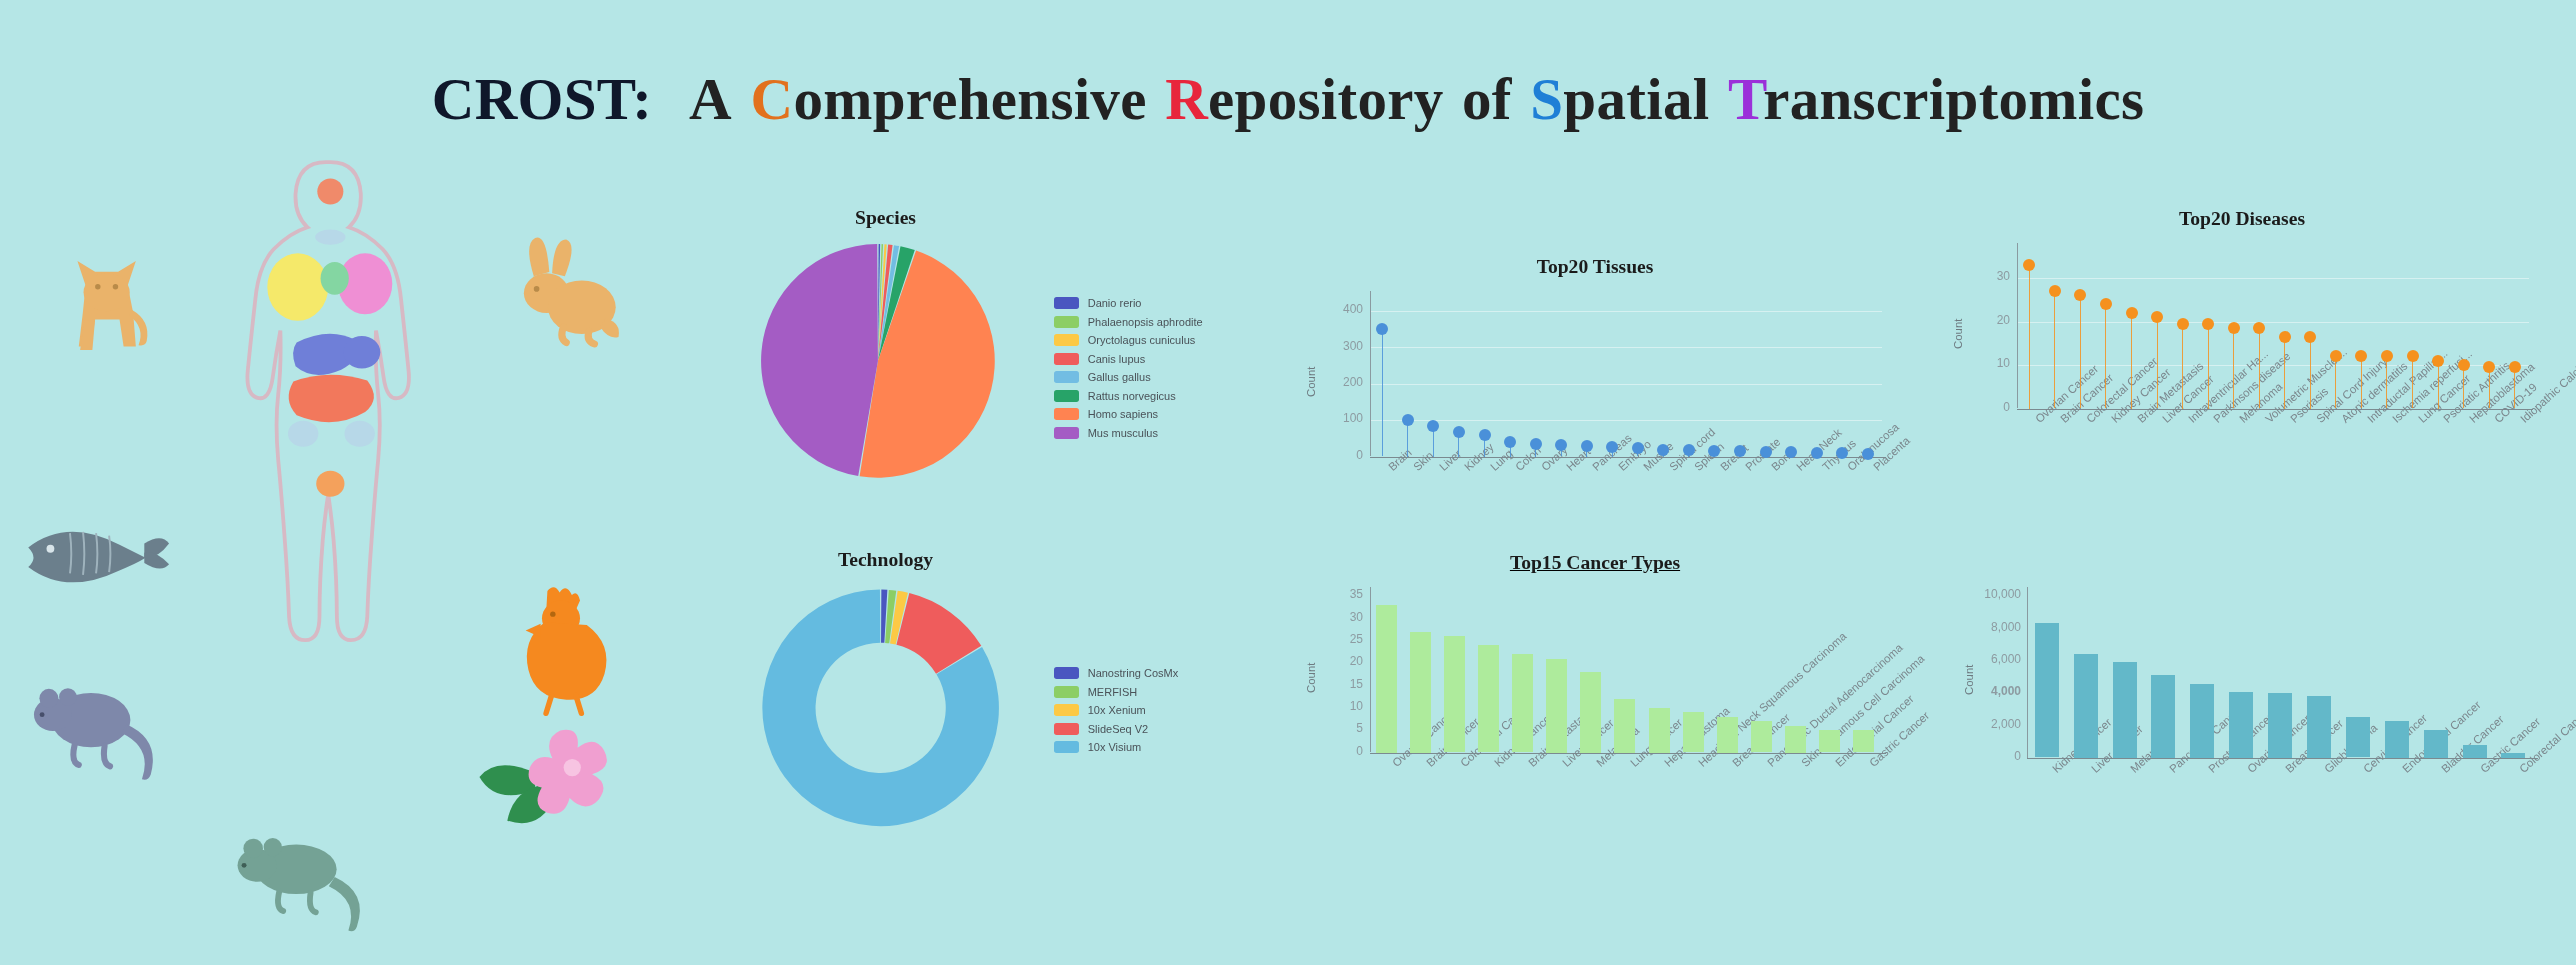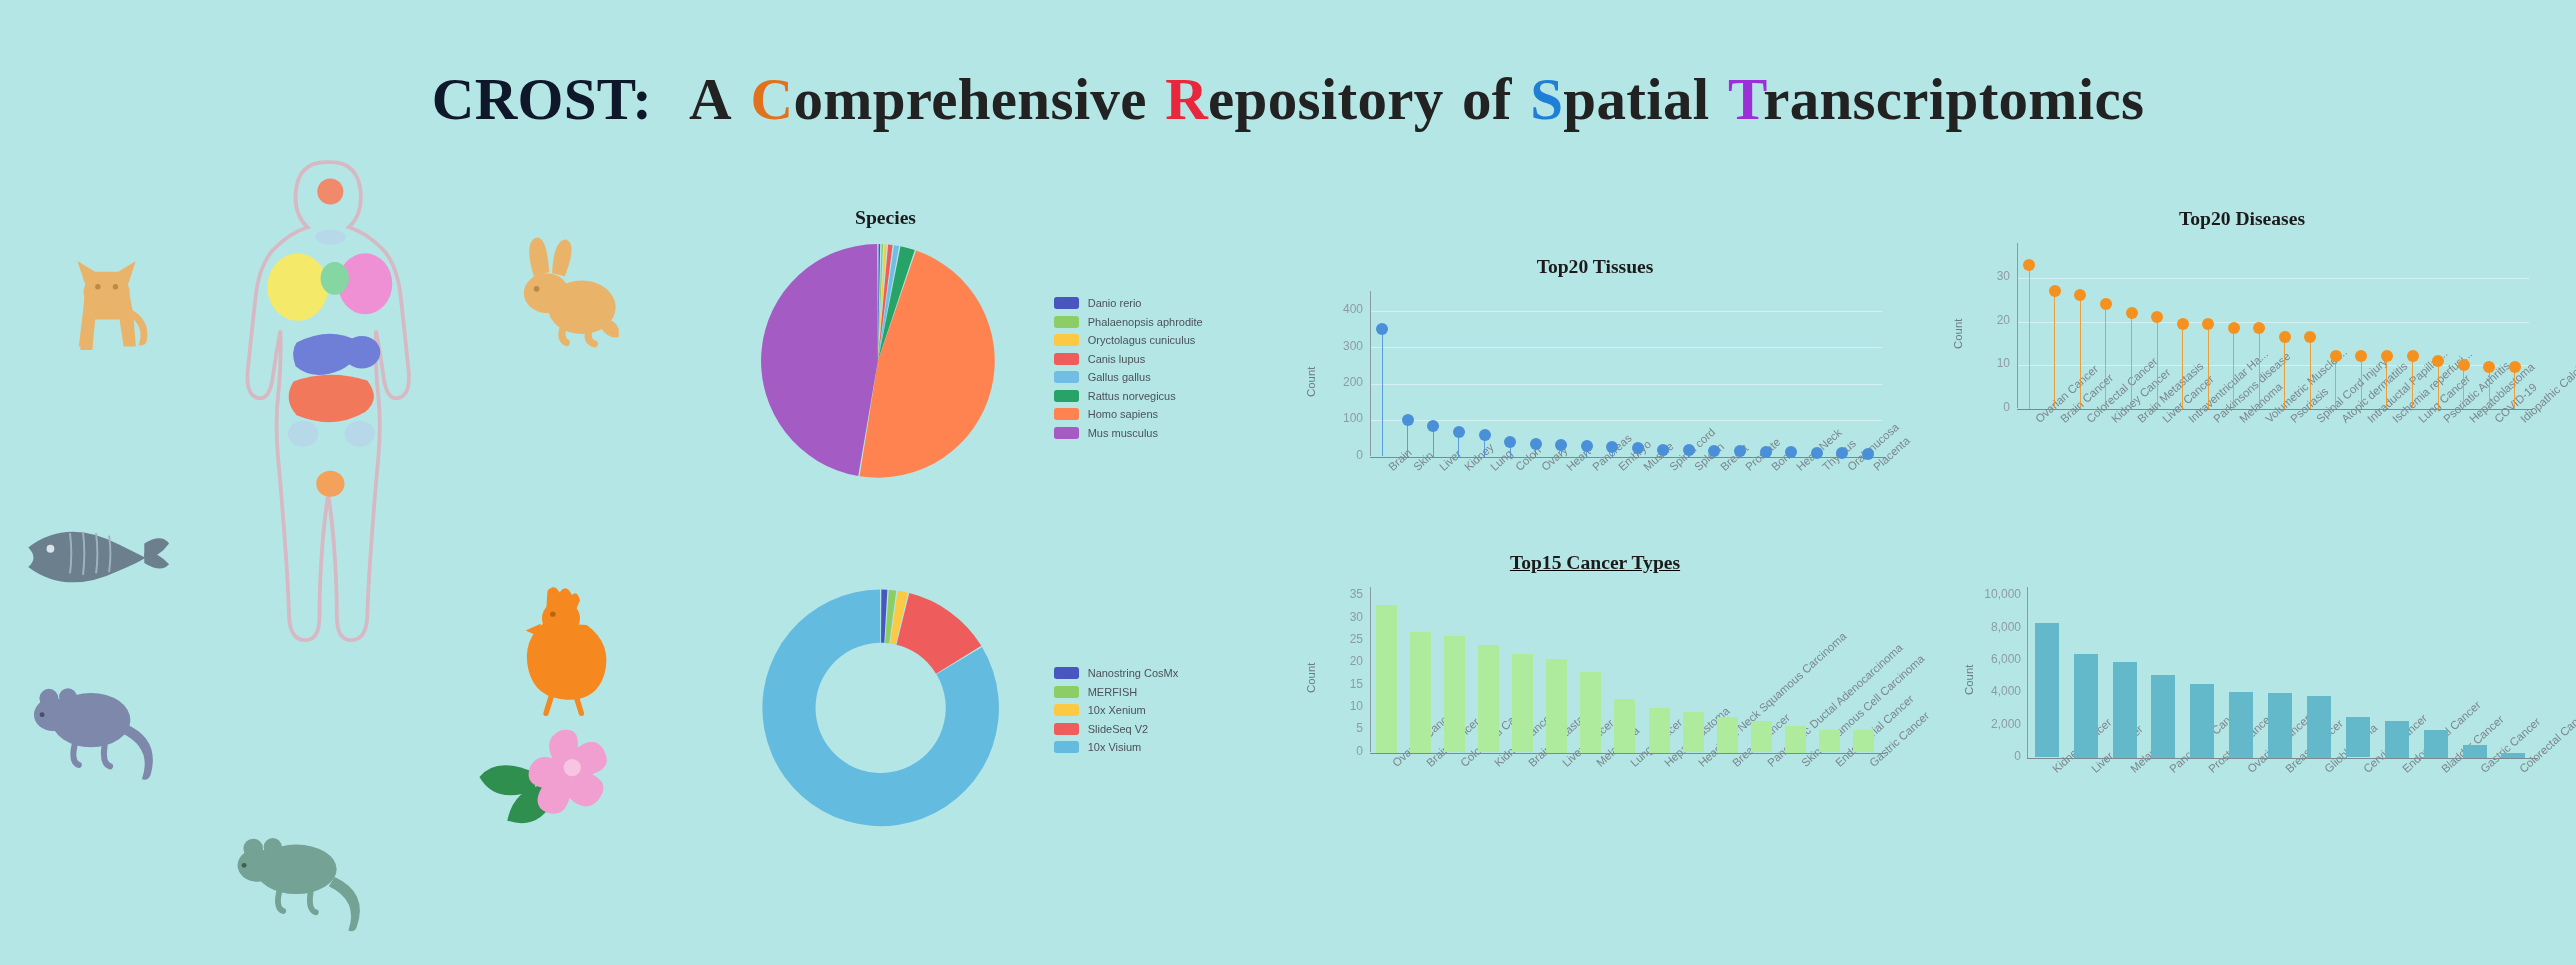--- a/index.html
+++ b/index.html
@@ -213,20 +213,21 @@
         <span class="legend-label">Homo sapiens</span>
       </div>
       <div class="legend-row">
         <span class="legend-swatch" style="background:#a45cc4"></span>
         <span class="legend-label">Mus musculus</span>
       </div>
     </div>
   </div>
 
   <div class="card" style="left:641px;top:549px;width:489px;height:326px;">
+    <div class="card-title">Technology</div>
     <div class="plot" style="position:absolute;left:109px;top:33px;">
       <svg id="tech-svg" width="283" height="255" viewBox="0 0 520 470">
           <path d="M 241.30799215201415 14.003923988228024 A 218 218 0 0 1 252.38267573984638 14.351959941005163 L 246.81615178340166 112.19373941706706 A 120 120 0 0 0 240.71999568000777 112.00215999352001 Z" fill="#4a56c0"></path>
           <path d="M 254.99349799641539 14.516218954535617 A 218 218 0 0 1 268.7422269100886 15.903067138265527 L 255.82140930830565 113.04755989262323 A 120 120 0 0 0 248.25330164940297 112.28415722268016 Z" fill="#8cce65"></path>
           <path d="M 271.3332584534565 16.26352437594403 A 218 218 0 0 1 290.28496665059146 19.878756064016784 L 267.6797981562889 115.2360125123028 A 120 120 0 0 0 257.24766520373754 113.24597672070313 Z" fill="#fcc945"></path>
           <path d="M 292.826740013192 20.497433728149247 A 218 218 0 0 1 425.5492109312322 117.56447088951303 L 342.1371803291186 169.00796562725486 A 120 120 0 0 0 269.07893945680297 115.57656902466931 Z" fill="#ef5c5c"></path>
           <path d="M 426.9090449404896 119.79924724212397 A 218 218 0 1 1 238.692007847986 14.003923988228024 L 239.2800043199923 112.00215999352001 A 120 120 0 1 0 342.8857128112787 170.23811774795814 Z" fill="#64bbe0"></path>
         </svg>
     </div>
     <div class="legend" style="left:413px;top:118px;">
@@ -453,21 +454,21 @@
         <div class="xlab" style="left:579px;top:176px;">Gastric Cancer</div>
       </div>
   </div>
 
   <div class="card" style="left:1935px;top:552px;width:620px;height:348px;">
     <div class="plot" id="plot-cancersvg" style="position:absolute;left:0;top:32px;width:620px;height:304px;">
         <div class="axis-line" style="left:92px;top:3.3px;width:1.1px;height:171px;background:#8a9aa0;"></div>
         <div class="axis-line" style="left:92px;top:174px;width:511px;height:1.1px;background:#7b8a90;"></div>
         <div class="ytick" style="left:38px;top:165px;width:48px;">0</div>
         <div class="ytick" style="left:38px;top:133px;width:48px;">2,000</div>
-        <div class="ytick" style="left:38px;top:100px;width:48px;">4,000</div>
+        <div class="ytick" style="left:38px;top:100px;width:48px;font-weight:bold;">4,000</div>
         <div class="ytick" style="left:38px;top:68px;width:48px;">6,000</div>
         <div class="ytick" style="left:38px;top:36px;width:48px;">8,000</div>
         <div class="ytick" style="left:38px;top:3.3px;width:48px;">10,000</div>
         <div class="ylabel" style="left:28px;top:111px;">Count</div>
         <div class="bar" style="left:100px;top:39px;width:24px;height:134px;background:#63b8c9;"></div>
         <div class="xlab" style="left:115px;top:182px;">Kidney Cancer</div>
         <div class="bar" style="left:139px;top:70px;width:24px;height:104px;background:#63b8c9;"></div>
         <div class="xlab" style="left:154px;top:182px;">Liver Cancer</div>
         <div class="bar" style="left:178px;top:78px;width:24px;height:96px;background:#63b8c9;"></div>
         <div class="xlab" style="left:193px;top:182px;">Melanoma</div>

